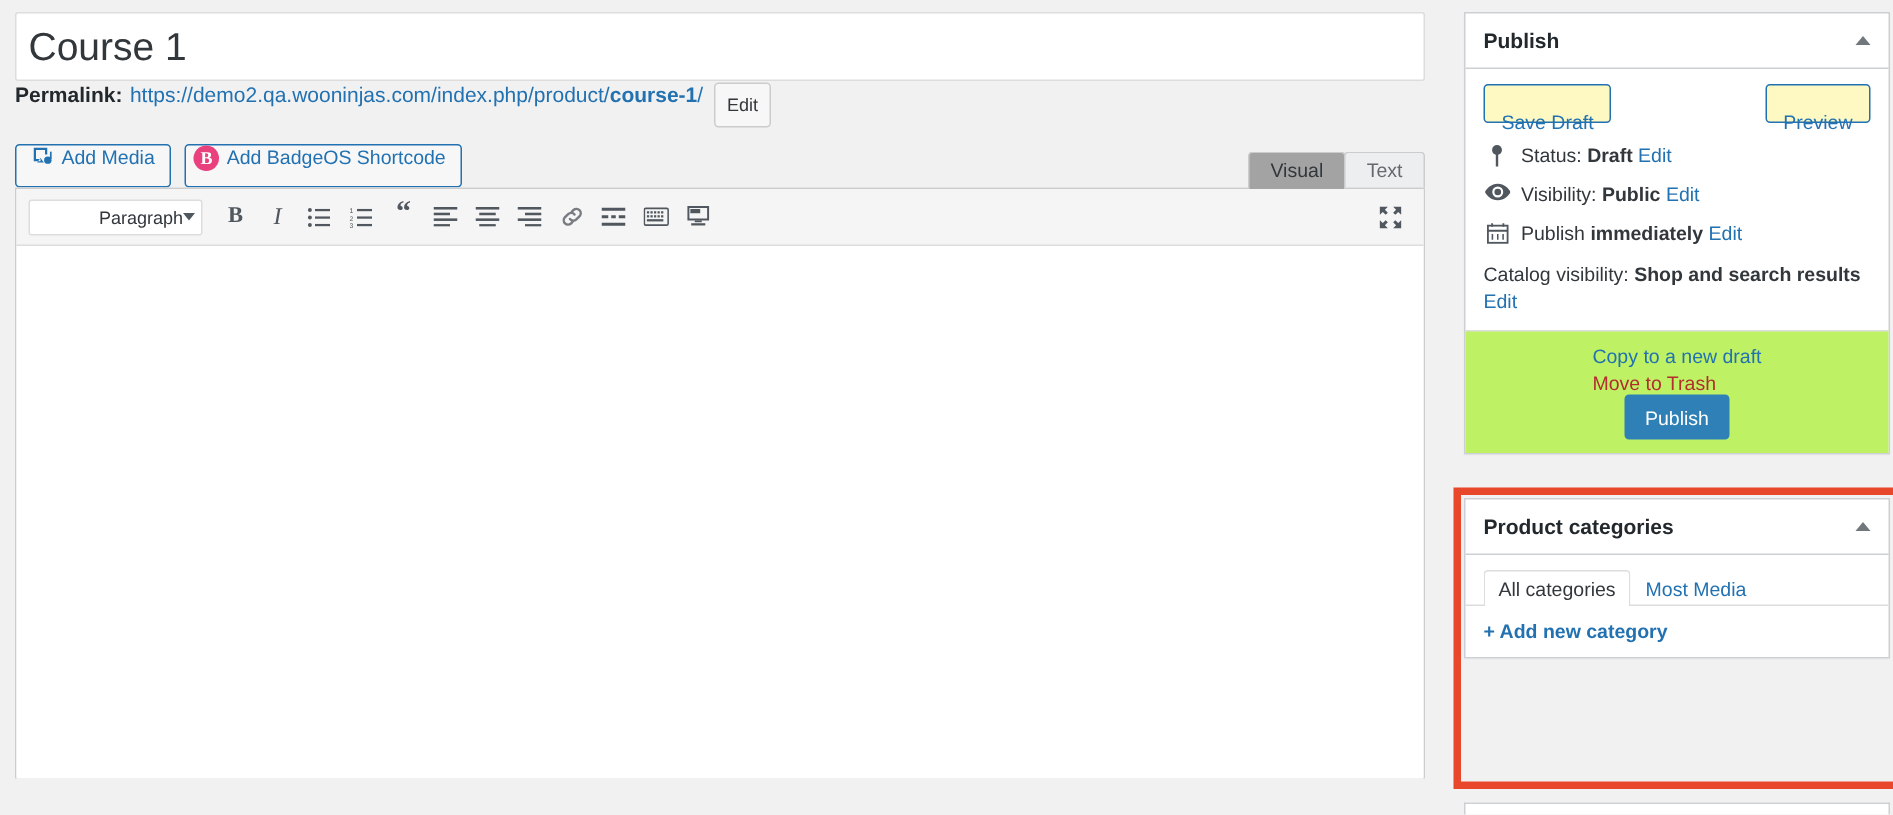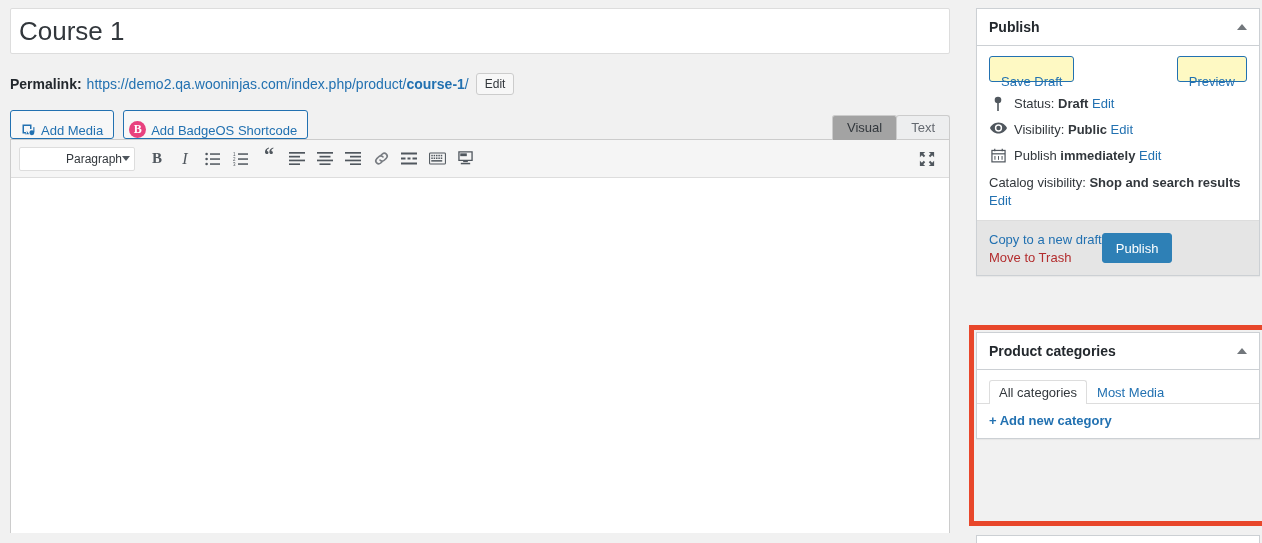--- a/index.html
+++ b/index.html
@@ -27,24 +27,23 @@
     padding: 3px 8px;
     font-family: "Liberation Sans", sans-serif;
     font-size: 26px;
     font-weight: 400;
     line-height: 38px;
     color: #32373c;
     outline: none;
     display: block;
   }
   .permalink-row {
-    margin-top: 15px;
+    margin-top: 1px;
     height: 30px;
     display: flex;
-    align-items: center;
     font-size: 14px;
     color: #23282d;
   }
   .permalink-label { font-weight: bold; margin-right: 5px; }
   .permalink-link {
     color: #2271b1;
     text-decoration: none;
     font-size: 14px;
   }
   .permalink-slug { font-weight: bold; }
@@ -64,21 +63,21 @@
   
   .media-row {
     margin-top: 11px;
     height: 29px;
     display: flex;
     align-items: flex-end;
     position: relative;
   }
   .media-btn {
     display: inline-flex;
-    align-items: flex-end;
+    align-items: flex-start;
     gap: 5px;
     height: 29px;
     padding: 0 10px;
     background: #f7f7f7;
     border: 1px solid #2271b1;
     border-radius: 3px;
     color: #2271b1;
     font-size: 13px;
     font-weight: 400;
     margin-right: 9px;
@@ -267,25 +266,26 @@
   .misc-txt b { font-weight: bold; }
   .lnk { color: #2271b1; text-decoration: none; cursor: pointer; }
   .catalog-line {
     font-size: 13px;
     line-height: 18px;
     padding: 5px 0 2px;
     color: #32373c;
   }
   .pb-footer {
     border-top: 1px solid #ddd;
-    background: #e5e5e5;
+    background: #bef264;
     padding: 9px 12px;
     display: flex;
     align-items: center;
     min-height: 55px;
+    flex-direction: column;
   }
   .footer-links { display: flex; flex-direction: column; gap: 3px; }
   .footer-links a { font-size: 13px; text-decoration: none; cursor: pointer; }
   .trash-link { color: #b32d2e; }
   .publish-btn {
     background: #2e80b6;
     border: 1px solid #2e80b6;
     border-radius: 3px;
     color: #fff;
     font-size: 13px;

